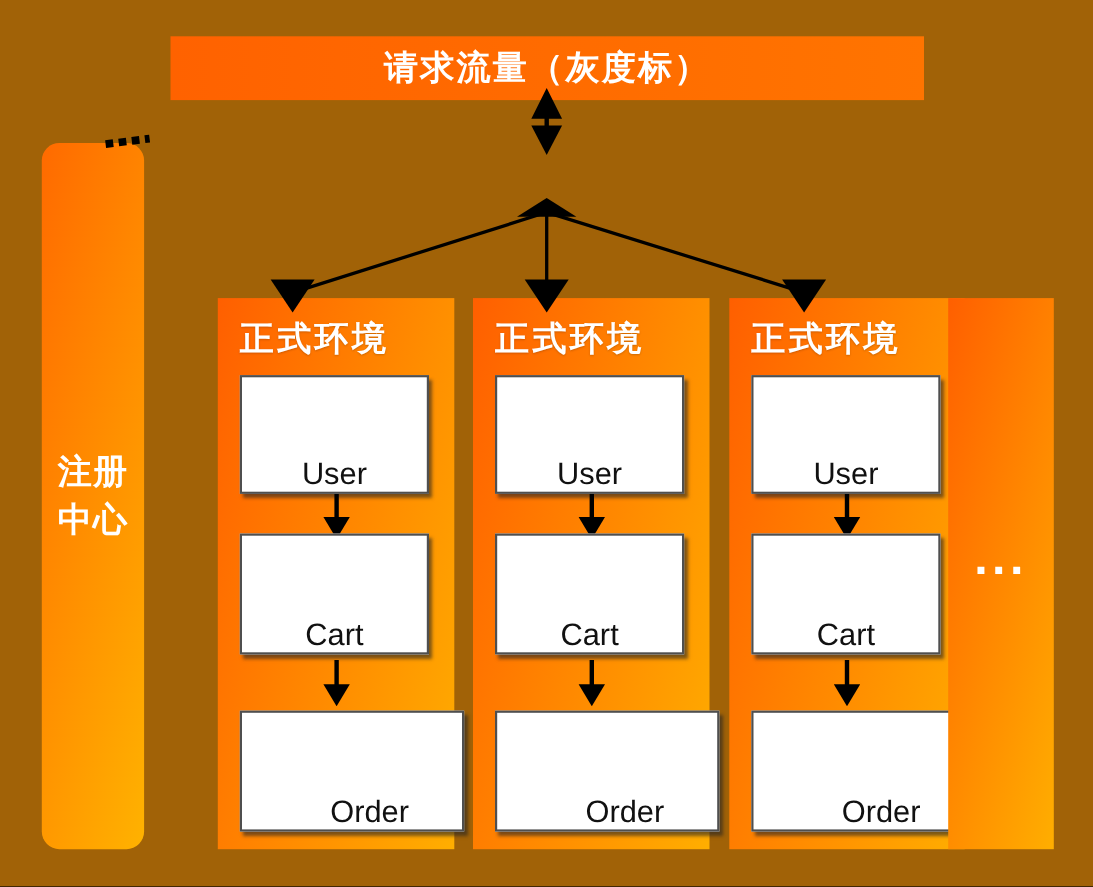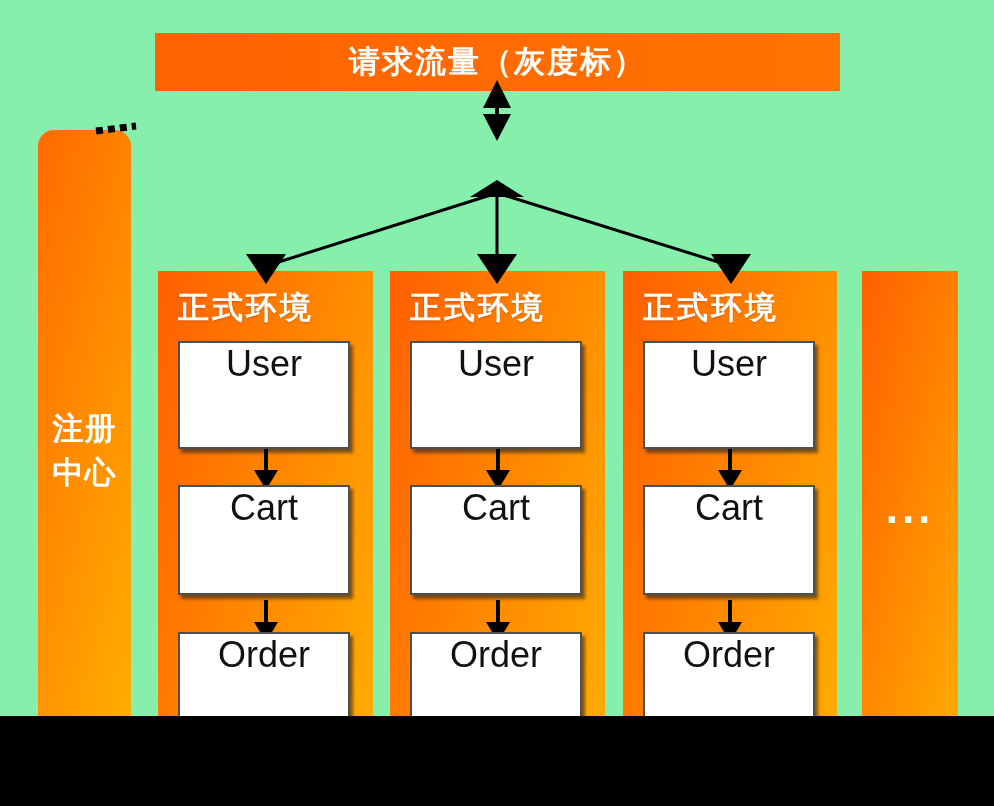--- a/index.html
+++ b/index.html
@@ -1,17 +1,17 @@
 <!DOCTYPE html>
 <html><head>
 <meta charset="utf-8">
 <style>
   html,body{margin:0;padding:0;background:#000;}
   .stage{
-    position:relative;width:994px;height:716px;background:#86efac;
+    position:relative;width:994px;height:806px;background:#a16207;
     font-family:"Liberation Sans",sans-serif;overflow:hidden;
   }
   
   .banner{
     position:absolute;left:155px;width:685px;
     display:flex;align-items:center;justify-content:center;
     color:#fff;font-weight:bold;font-size:31px;letter-spacing:2px;
   }
   .top-banner{top:33px;height:58px;background:linear-gradient(90deg,#ff6200,#ff7400);}
   .gateway-banner{top:132px;height:60px;background:linear-gradient(90deg,#ffc106,#ffb000);}
@@ -21,39 +21,40 @@
     background:linear-gradient(105deg,#ff6a00,#ffb200);
     display:flex;align-items:center;justify-content:center;
     color:#fff;font-weight:bold;font-size:31px;letter-spacing:1px;
     text-align:center;line-height:44px;border-radius:16px;
   }
   .registry .line{display:block;}
   
   .env-col{
     position:absolute;top:271px;width:215px;height:501px;
     background:linear-gradient(105deg,#ff5f00,#ffae00);
+    margin-left:40px;
   }
   .col-0{left:158px;}
   .col-1{left:390px;}
   .col-2{left:623px;width:214px;}
   .env-title{
     position:absolute;top:16px;left:20px;
     color:#fff;font-weight:bold;font-size:31px;letter-spacing:3px;
     text-shadow:0 1px 2px rgba(0,0,0,.2);
   }
   .svc-box{
     position:absolute;left:20px;width:168px;
     background:#fff;border:2px solid #4f4f4f;
     box-shadow:3px 4px 3px rgba(35,35,35,.6);
-    display:flex;align-items:flex-start;justify-content:center;
-    font-size:36px;color:#111;
+    display:flex;align-items:flex-end;justify-content:center;
+    font-size:28px;color:#111;
   }
   .box-0{top:70px;height:104px;}
   .box-1{top:214px;height:106px;}
-  .box-2{top:361px;height:106px;}
+  .box-2{top:375px;height:106px;padding-left:32px;}
   .v-arrow{position:absolute;left:calc(50% - 13px);width:26px;display:block;}
   .a-0{top:178px;height:41px;}
   .a-1{top:329px;height:42px;}
   
   .more-col{
     position:absolute;left:862px;top:271px;width:96px;height:501px;
     background:linear-gradient(105deg,#ff5f00,#ffae00);
     display:flex;align-items:center;justify-content:center;
   }
   .more-col span{

